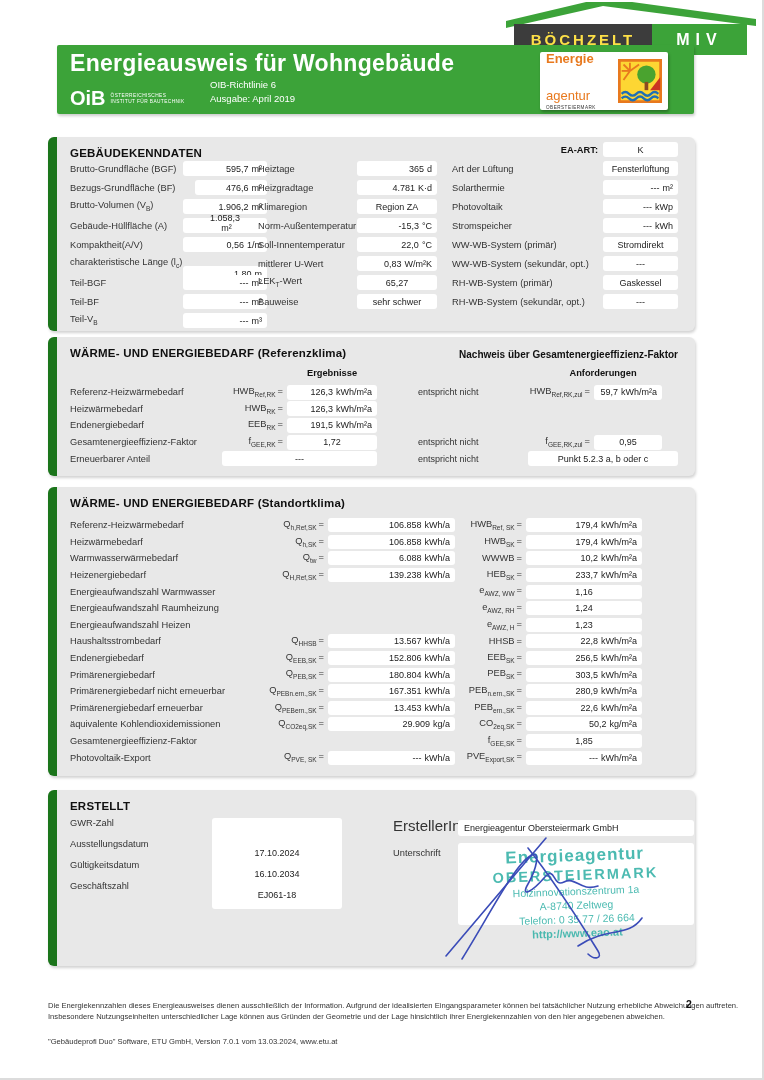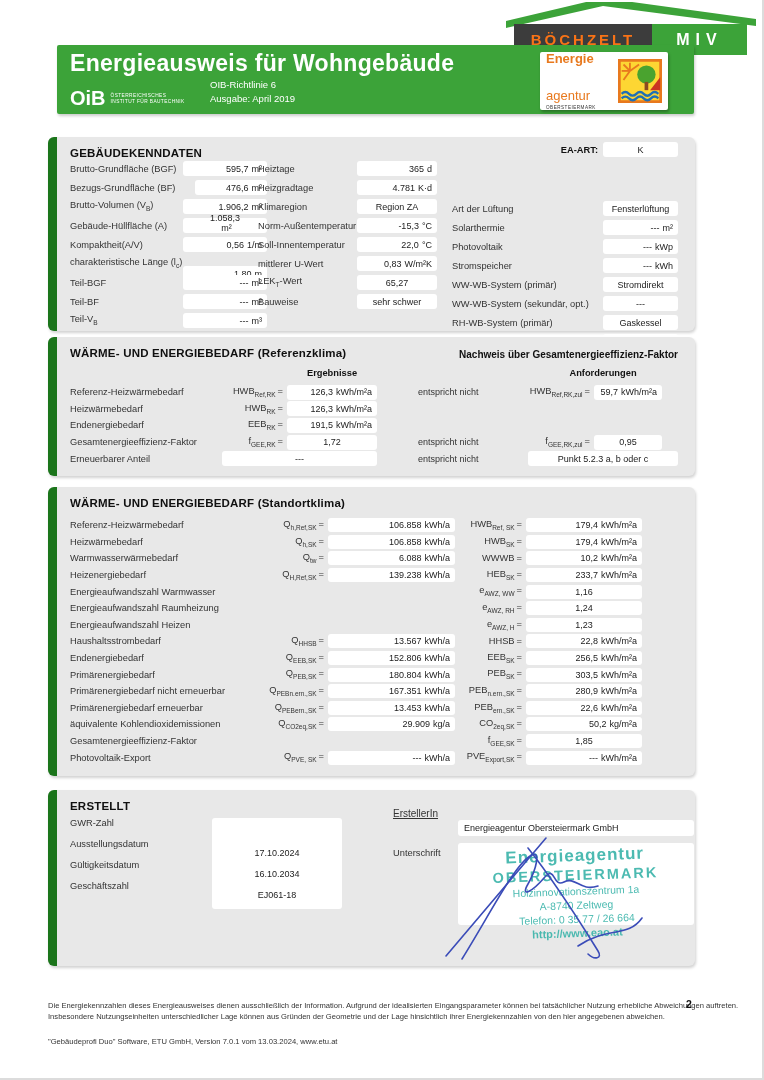--- a/index.html
+++ b/index.html
@@ -5,21 +5,21 @@
   html,body{margin:0;padding:0;}
   body{width:764px;height:1080px;background:#fff;font-family:"Liberation Sans","DejaVu Sans",sans-serif;position:relative;overflow:hidden;color:#333;}
   .page{position:absolute;inset:0;}
   .edge-r{position:absolute;right:0;top:0;width:2px;height:100%;background:#dcdcdc;}
   .edge-b{position:absolute;left:0;bottom:0;width:100%;height:2px;background:#dcdcdc;}
 
   
   .bo-logo{position:absolute;left:506px;top:2px;width:252px;height:56px;}
   .bo-roof{position:absolute;left:0;top:0;}
   .bo-row{position:absolute;left:8px;top:22px;display:flex;}
-  .bo-dark{width:138px;height:31px;background:#3c3c3c;color:#f97316;font-size:15px;font-weight:600;letter-spacing:3px;display:flex;align-items:center;justify-content:center;}
+  .bo-dark{width:138px;height:31px;background:#3c3c3c;color:#fde047;font-size:15px;font-weight:600;letter-spacing:3px;display:flex;align-items:center;justify-content:center;}
   .bo-green{width:95px;height:31px;background:#3ca339;color:#fff;font-size:16px;font-weight:600;letter-spacing:6px;display:flex;align-items:center;justify-content:center;}
 
   
   .band{position:absolute;left:57px;top:45px;width:637px;height:69px;background:#3ca339;border-radius:2px;box-shadow:1px 2px 3px rgba(0,0,0,.2);}
   .band-title{position:absolute;left:13px;top:5px;font-size:23px;font-weight:bold;color:#fff;letter-spacing:.3px;}
   .oib{position:absolute;left:13px;bottom:7px;display:flex;align-items:flex-end;gap:5px;color:#fff;}
   .oib-mark{font-size:20px;font-weight:bold;line-height:.85;}
   .oib-sub{font-size:4.8px;letter-spacing:.4px;line-height:1.3;padding-bottom:2px;}
   .richtlinie{position:absolute;left:153px;bottom:9px;color:#fff;font-size:9.5px;line-height:1.4;}
   .agency-card{position:absolute;left:483px;top:7px;width:128px;height:58px;background:#fff;border-radius:2px;box-shadow:1px 2px 3px rgba(0,0,0,.3);display:flex;align-items:center;gap:5px;padding:4px 6px;box-sizing:border-box;}
@@ -43,21 +43,21 @@
   .unit{margin-left:3px;}
   sub{font-size:6.5px;line-height:1;}
   .eq{margin-left:2px;}
 
   
   #ea-art{position:absolute;left:404px;top:5px;width:226px;display:flex;align-items:center;}
   .ea-label{flex:1;text-align:right;font-weight:bold;font-size:9.3px;padding-right:5px;color:#111;}
   .kvcol{position:absolute;top:22px;}
   #s1c1{left:22px;width:197px;}
   #s1c2{left:210px;width:179px;}
-  #s1c3{left:404px;width:226px;margin-top:40px;}
+  #s1c3{left:404px;width:226px;}
   .kv-row{display:flex;align-items:center;height:19px;}
   .kv-label{flex:1;font-size:9.3px;color:#333;}
 
   
   .frow{display:flex;align-items:center;height:16.6px;font-size:9.3px;color:#333;}
   #s2rows{position:absolute;left:22px;top:47px;}
   .res-head{position:absolute;top:31px;left:239px;width:90px;text-align:center;font-weight:bold;font-size:9.3px;color:#111;}
   .anf-head{position:absolute;top:31px;left:480px;width:150px;text-align:center;font-weight:bold;font-size:9.3px;color:#111;}
   .nachweis{position:absolute;top:12px;right:17px;font-weight:bold;font-size:10px;color:#111;}
   .s2-label{width:152px;}
@@ -77,21 +77,21 @@
   .s3-box{width:127px;}
   .s3-sym2{width:71px;text-align:right;padding-right:4px;box-sizing:border-box;}
   .s3-box2{width:116px;}
   #s3rows .box{height:14px;}
 
   
   #s4rows{position:absolute;left:22px;top:28px;}
   .s4-row{display:flex;align-items:flex-start;height:21px;gap:22px;}
   .s4-label{width:120px;font-size:9.3px;}
   .s4-box{width:130px;height:28px;}
-  .ersteller-label{position:absolute;left:345px;top:18px;font-size:10px;text-decoration:underline;}
+  .ersteller-label{position:absolute;left:345px;top:27px;font-size:15px;}
   .ersteller-box{position:absolute;left:410px;top:30px;width:236px;height:16px;justify-content:flex-start;padding-left:6px;}
   .unterschrift-label{position:absolute;left:345px;top:58px;font-size:9.3px;}
   .sig-area{position:absolute;left:410px;top:53px;width:236px;height:82px;background:#fff;border-radius:3px;}
   .stamp{position:absolute;left:410px;top:56px;width:236px;text-align:center;color:#3db5ab;transform:rotate(-2deg);opacity:.92;}
   .stamp-l1{font-size:17px;font-weight:bold;letter-spacing:1px;}
   .stamp-l2{font-size:14.5px;font-weight:bold;letter-spacing:2px;margin-top:1px;}
   .stamp-sm{font-size:10.5px;margin-top:2px;}
   .stamp-l6{font-size:11px;font-weight:bold;margin-top:2px;}
   .sig-svg{position:absolute;left:380px;top:36px;width:260px;height:138px;}
 

